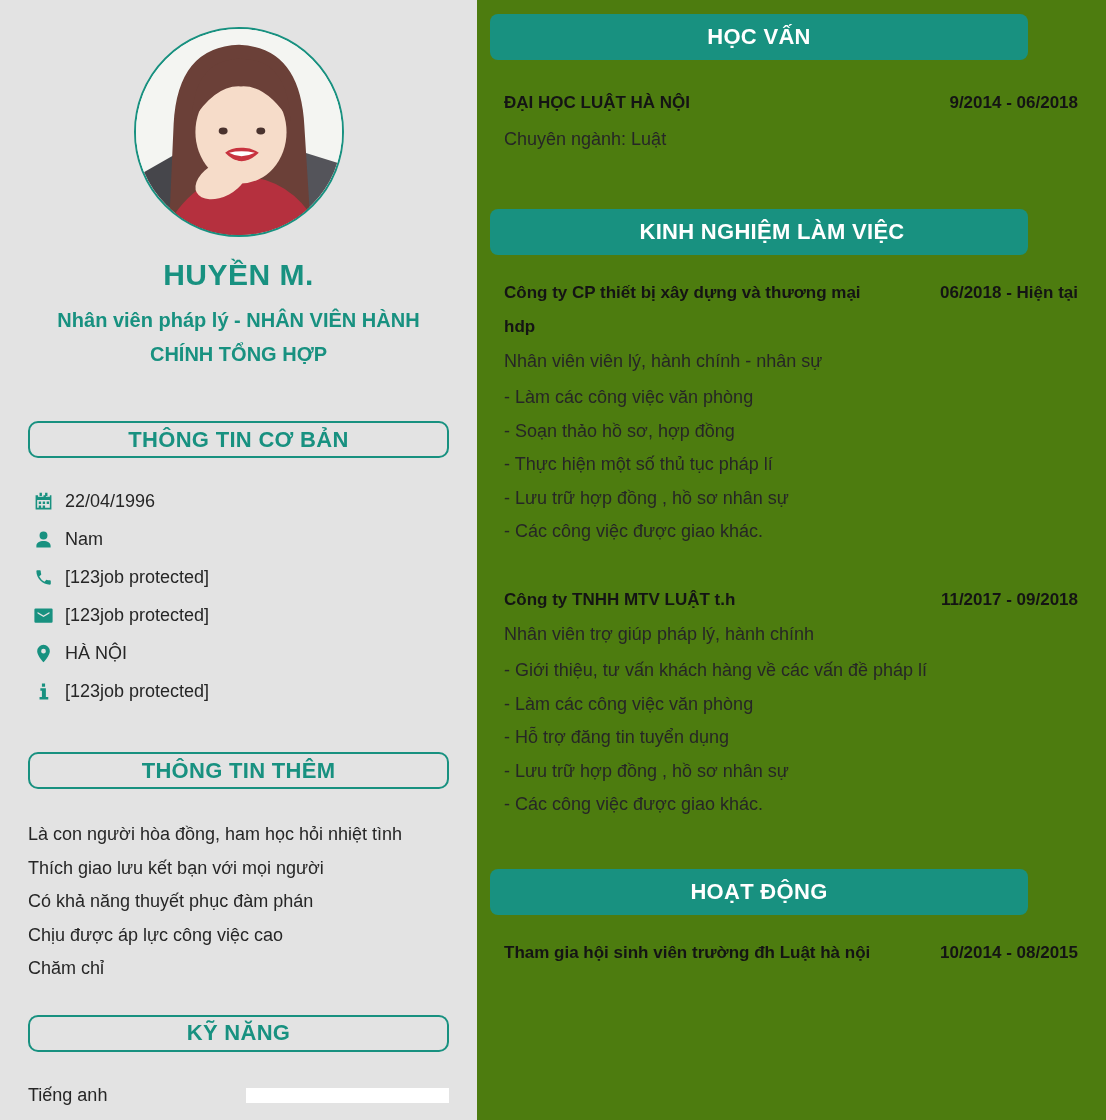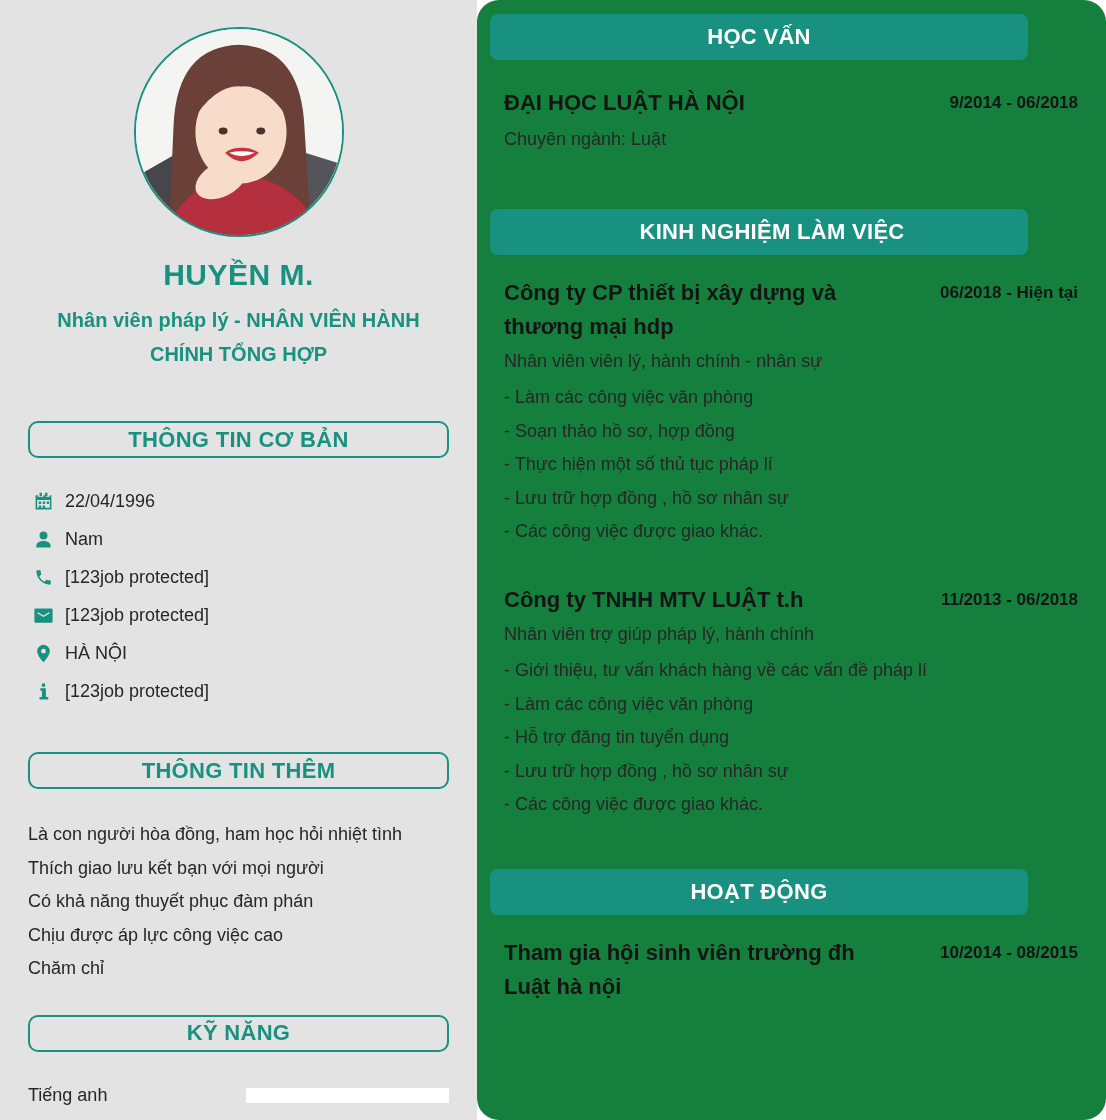--- a/index.html
+++ b/index.html
@@ -37,34 +37,34 @@
   .info-row { display:flex; align-items:center; height:38px; font-size:18px; color:#262626; }
   .info-row .ic { width:19px; height:19px; margin-right:12px; flex:0 0 19px; }
   .info-row .ic svg { display:block; width:19px; height:19px; fill:#189180; }
   .more-lines { margin:29px 28px 0; font-size:18px; line-height:33.5px; color:#262626; }
   .skills { margin:33px 28px 0; }
   .skill-row { display:flex; align-items:center; justify-content:space-between; margin-bottom:11px; }
   .skill-label { font-size:18px; color:#262626; }
   .skill-bar { width:203px; height:15px; background:#ffffff; position:relative; }
   .skill-fill { height:100%; background:#189180; }
   
-  .main { flex:1; background:#15803d;border-radius:22px; }
+  .main { flex:1; background:#4d7c0f; }
   .main-header {
     margin-left:13px; width:538px; height:46px;
     background:#189180; border-radius:8px;
     display:flex; align-items:center; justify-content:center;
     color:#ffffff; font-size:22px; font-weight:bold; letter-spacing:.3px;
   }
   .mh-first { margin-top:14px; }
   .mh-exp   { margin-top:59px;padding-left:26px; }
   .mh-act   { margin-top:47px; }
   .content { margin-left:27px; margin-right:28px; }
   .entry-row { display:flex; justify-content:space-between; align-items:flex-start; }
   .entry-title {
-    font-size:22px; font-weight:bold; color:#141414;
+    font-size:17px; font-weight:bold; color:#141414;
     line-height:34px; max-width:382px;
   }
   .entry-date {
     font-size:17px; font-weight:bold; color:#141414;
     line-height:34px; white-space:nowrap;
   }
   .edu-row { margin-top:26px; }
   .edu-major { margin-top:9px; font-size:18px; color:#262626; }
   .job1-row { margin-top:21px; }
   .job2-row { margin-top:34px; }
@@ -198,21 +198,21 @@
         <div>- Soạn thảo hồ sơ, hợp đồng</div>
         <div>- Thực hiện một số thủ tục pháp lí</div>
         <div>- Lưu trữ hợp đồng , hồ sơ nhân sự</div>
         <div>- Các công việc được giao khác.</div>
       </div>
     </div>
 
     <div>
       <div class="entry-row job2-row">
         <div class="entry-title">Công ty TNHH MTV LUẬT t.h</div>
-        <div class="entry-date">11/2013 - 06/2018</div>
+        <div class="entry-date">11/2017 - 09/2018</div>
       </div>
       <div class="job-role">Nhân viên trợ giúp pháp lý, hành chính</div>
       <div class="bullets">
         <div>- Giới thiệu, tư vấn khách hàng về các vấn đề pháp lí</div>
         <div>- Làm các công việc văn phòng</div>
         <div>- Hỗ trợ đăng tin tuyển dụng</div>
         <div>- Lưu trữ hợp đồng , hồ sơ nhân sự</div>
         <div>- Các công việc được giao khác.</div>
       </div>
     </div>

